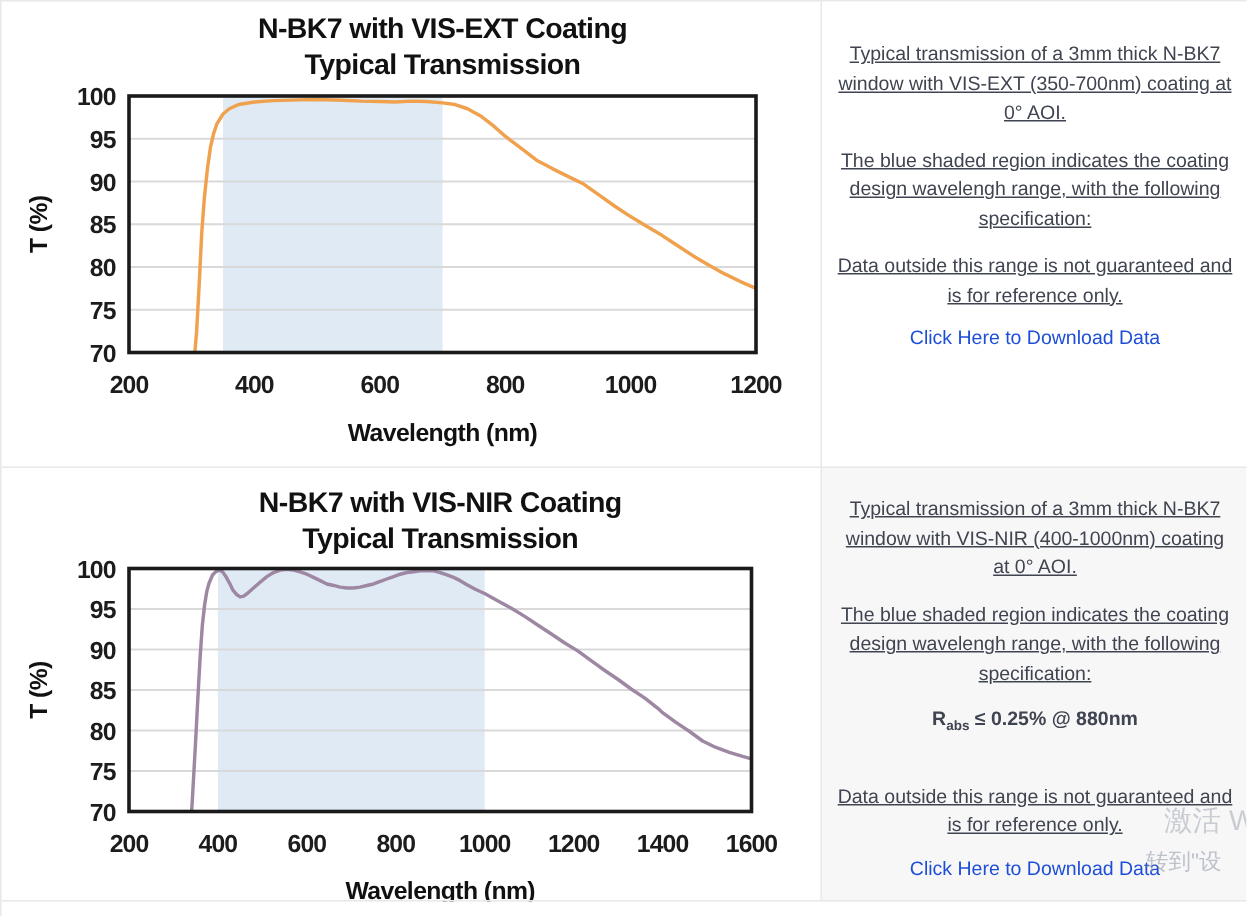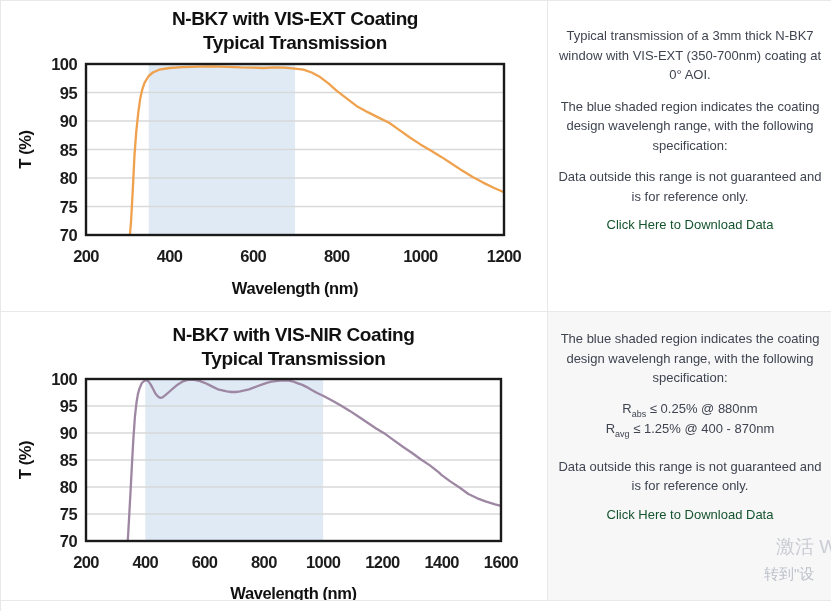--- a/index.html
+++ b/index.html
@@ -16,26 +16,26 @@
   #cell-chart2{left:0;top:311px;width:546px;height:289px;}
   #cell-panel2{left:547px;top:311px;width:284px;height:289px;background:#f7f7f8;}
 
   svg{display:block;}
   .tick{font-family:"Liberation Sans",sans-serif;font-weight:700;font-size:16.5px;fill:#1c1c1c;letter-spacing:-0.6px;}
   .ctitle{font-family:"Liberation Sans",sans-serif;font-weight:700;font-size:19px;fill:#111111;letter-spacing:-0.4px;}
   .alabel{font-family:"Liberation Sans",sans-serif;font-weight:700;font-size:16.5px;fill:#111111;letter-spacing:-0.4px;}
 
   .panel{padding:25px 9px 0 9px;text-align:center;color:#3f4450;font-size:13px;line-height:1.5;}
   #cell-panel2 .panel{padding-top:17px;}
-  .panel p{margin:0 0 12px 0;}
+  .panel p{margin:0 0 12px 0;text-decoration:underline;}
   .spec-block{margin:2px 0 12px 0;}
-  #cell-panel2 .spec-block{margin-bottom:16px;}
+  #cell-panel2 .spec-block{margin-bottom:30px;font-weight:bold;}
   .spec-line{line-height:1.45;}
   .spec-line sub{font-size:9px;}
-  .download-link{color:#14532d;cursor:pointer;display:inline-block;margin-top:0px;text-decoration:none;}
+  .download-link{color:#1d4ed8;cursor:pointer;display:inline-block;margin-top:0px;text-decoration:none;}
   .disclaimer{margin-bottom:9px !important;}
 
   #watermark{position:absolute;left:763px;top:533px;pointer-events:none;white-space:nowrap;}
   #wm1{font-size:19px;color:rgba(165,170,180,0.55);margin-left:12px;}
   #wm2{font-size:15px;color:rgba(150,157,170,0.6);margin-top:5px;}
 </style>
 </head>
 <body>
 
 <div id="page">
@@ -112,24 +112,24 @@
         <text x="500" y="256" text-anchor="middle" class="tick">1600</text>
         <text x="292.5" y="29" text-anchor="middle" class="ctitle">N-BK7 with VIS-NIR Coating</text>
         <text x="292.5" y="53" text-anchor="middle" class="ctitle">Typical Transmission</text>
         <text x="292.5" y="287" text-anchor="middle" class="alabel">Wavelength (nm)</text>
         <text x="30" y="148" text-anchor="middle" class="alabel" transform="rotate(-90 30 148)">T (%)</text>
       </svg>
   </div>
 
   <div class="cell" id="cell-panel2">
     <div class="panel">
+      <p>Typical transmission of a 3mm thick N-BK7 window with VIS-NIR (400-1000nm) coating at 0° AOI.</p>
       <p>The blue shaded region indicates the coating design wavelengh range, with the following specification:</p>
       <div class="spec-block">
           <div class="spec-line">R<sub>abs</sub> ≤ 0.25% @ 880nm</div>
-          <div class="spec-line">R<sub>avg</sub> ≤ 1.25% @ 400 - 870nm</div>
         </div>
       <p class="disclaimer">Data outside this range is not guaranteed and is for reference only.</p>
       <a class="download-link">Click Here to Download Data</a>
     </div>
   </div>
 
   <div class="divider" id="v-div"></div>
   <div class="divider" id="h-div-mid"></div>
   <div class="divider" id="h-div-bot"></div>
 

